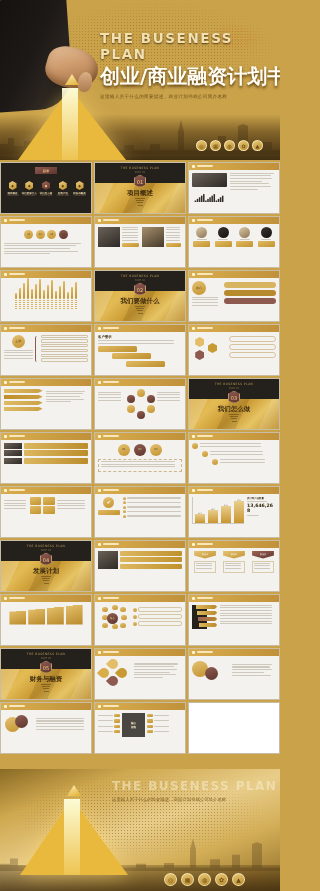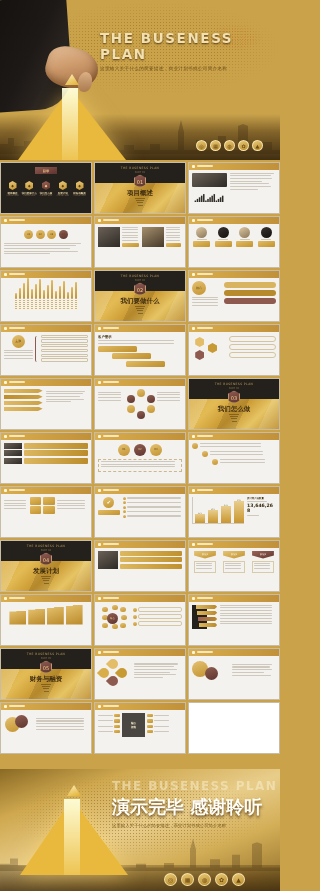--- a/index.html
+++ b/index.html
@@ -210,20 +210,21 @@
   <div class="hero-hand"></div>
   <div class="hero-finger"></div>
   <div class="pyramid">
     <div class="pyr-top"></div>
     <div class="pyr-body"></div>
     <div class="pyr-grid"></div>
     <div class="pyr-shine"></div>
   </div>
   <div class="hero-text">
     <div class="hero-en">THE BUSENESS PLAN</div>
+    <div class="hero-cn">创业/商业融资计划书</div>
     <div class="hero-sub">这里输入关于什么的简要描述，商业计划书或公司简介名称</div>
   </div>
   <div class="hero-icons">
     <div class="hico">◎</div>
     <div class="hico">▦</div>
     <div class="hico">◍</div>
     <div class="hico">✿</div>
     <div class="hico">▲</div>
   </div>
 </div>
@@ -1111,21 +1112,20 @@
     <path d="M0 40 L0 32 L10 32 L10 26 L18 26 L18 34 L30 34 L30 28 L40 28 L40 35 L56 35 L56 24 L60 24 L60 35 L76 35 L76 31 L88 31 L88 36 L108 36 L108 29 L116 29 L116 36 L136 36 L136 32 L146 32 L146 36 L164 36 L164 31 L174 31 L174 36 L190 36 L190 16 L193 4 L196 16 L196 36 L210 36 L210 27 L220 27 L220 36 L232 36 L232 22 L240 22 L240 36 L252 36 L252 10 L257 8 L262 10 L262 36 L280 36 L280 40 Z" fill="#4a3514" opacity=".55"></path>
   </svg>
   <div class="f-pyr">
     <div class="pyr-top" style="left:47px;top:-8px;"></div>
     <div class="pyr-body" style="border-bottom-width:76px;"></div>
     <div class="pyr-grid" style="height:76px;"></div>
     <div class="pyr-shine" style="height:76px;"></div>
   </div>
   <div class="f-text">
     <div class="f-en">THE BUSENESS PLAN</div>
-    <div class="f-cn">演示完毕 感谢聆听</div>
     <div class="f-sub">这里输入关于什么的简要描述，商业计划书或公司简介名称</div>
   </div>
   <div class="f-icons">
     <div class="hico" style="width:13px;height:13px;font-size:6px;">◎</div>
     <div class="hico" style="width:13px;height:13px;font-size:6px;">▦</div>
     <div class="hico" style="width:13px;height:13px;font-size:6px;">◍</div>
     <div class="hico" style="width:13px;height:13px;font-size:6px;">✿</div>
     <div class="hico" style="width:13px;height:13px;font-size:6px;">▲</div>
   </div>
 </div>

